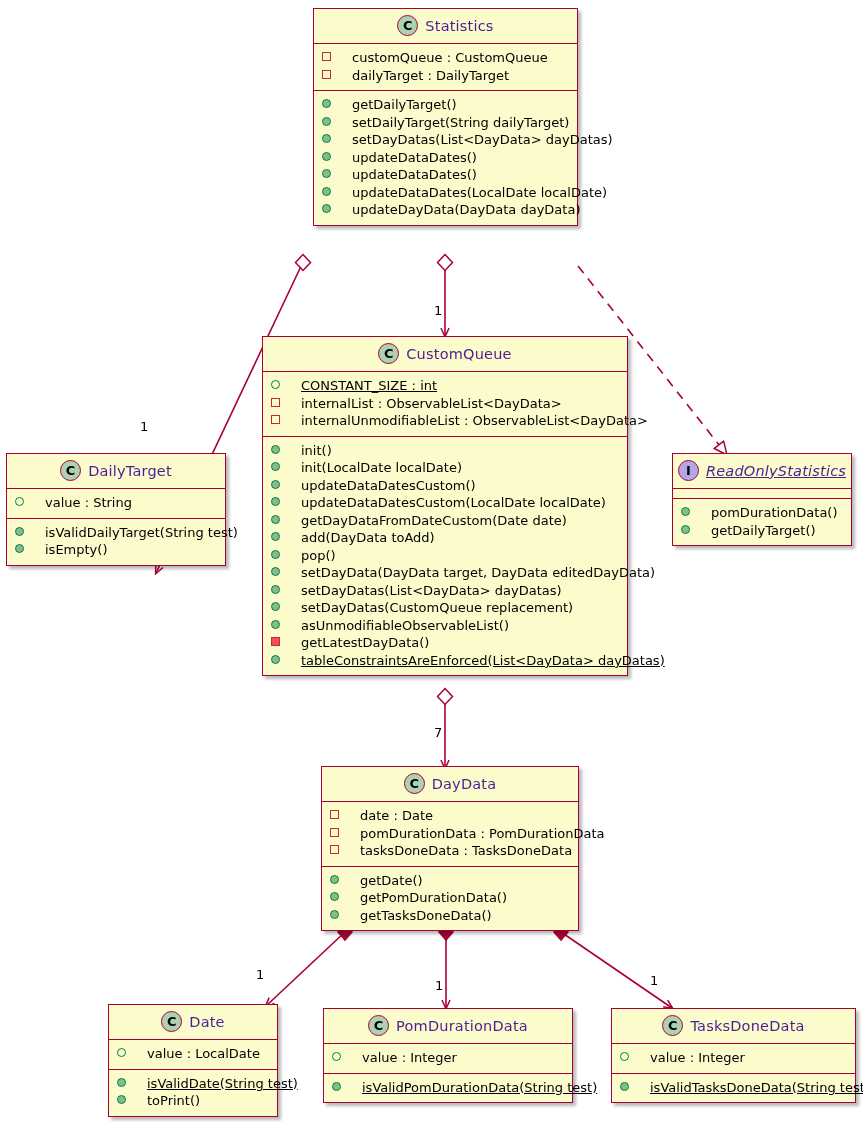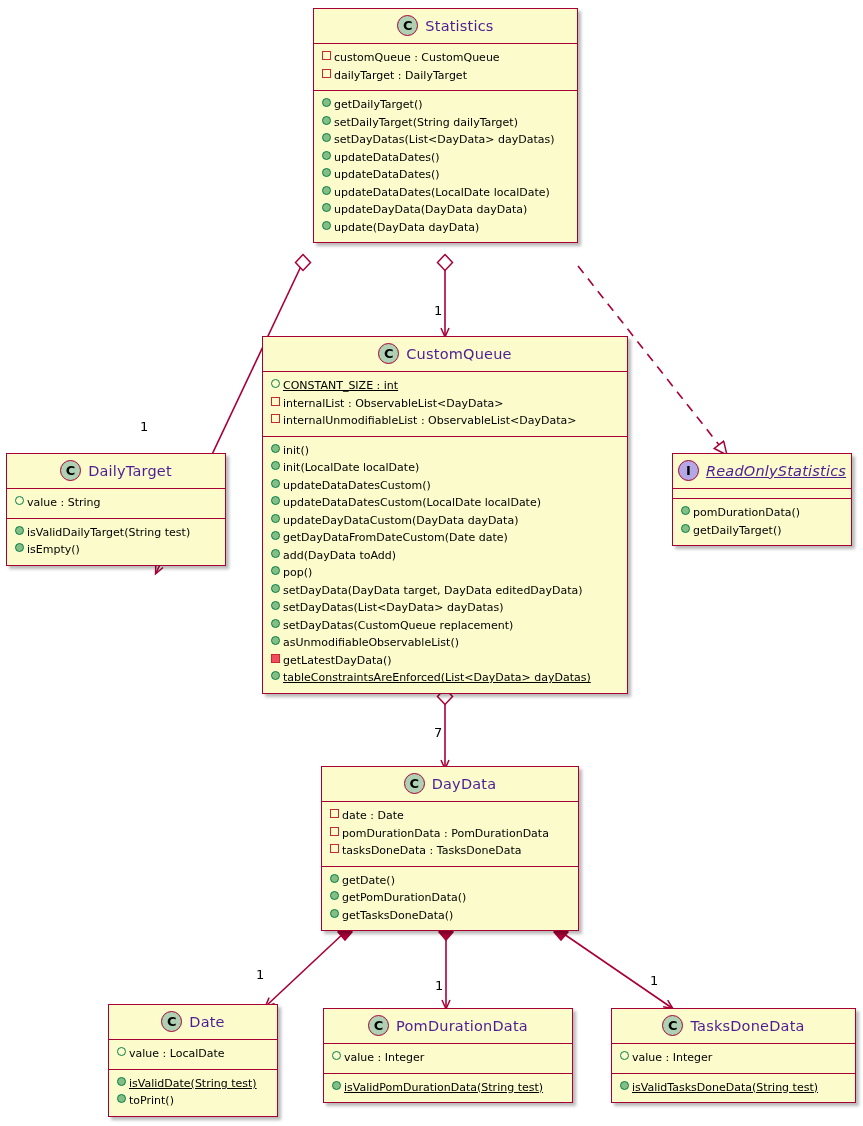--- a/index.html
+++ b/index.html
@@ -73,22 +73,22 @@
   .compartment {
     padding: 5px 8px 6px 8px;
     border-bottom: 1.5px solid #A80036;
   }
   .compartment:last-child { border-bottom: none; text-align: center; }
   .compartment.empty { height: 9px; padding: 0; }
 
   .member {
     display: flex;
     align-items: baseline;
-    gap: 3px;
-    font-size: 11px;
+    gap: 21px;
+    font-size: 13px;
     color: #000000;
     line-height: 17.5px;
     white-space: nowrap;
   }
   .member-text { display: inline-block; }
   .member-text.static { text-decoration: underline; }
 
   .vis {
     flex: none;
     width: 9px;
@@ -222,24 +222,20 @@
         <span class="member-text">updateDataDates()</span>
       </div>
       <div class="member">
         <span class="vis method-public"></span>
         <span class="member-text">updateDataDates(LocalDate localDate)</span>
       </div>
       <div class="member">
         <span class="vis method-public"></span>
         <span class="member-text">updateDayData(DayData dayData)</span>
       </div>
-      <div class="member">
-        <span class="vis method-public"></span>
-        <span class="member-text">update(DayData dayData)</span>
-      </div>
     </div>
   </div>
 
   <div class="uml-class" style="left:262px; top:336px; width:366px;">
     <div class="class-header">
       <span class="type-badge class-badge">C</span>
       <span class="class-name">CustomQueue</span>
     </div>
     <div class="compartment">
       <div class="member">
@@ -267,24 +263,20 @@
       <div class="member">
         <span class="vis method-public"></span>
         <span class="member-text">updateDataDatesCustom()</span>
       </div>
       <div class="member">
         <span class="vis method-public"></span>
         <span class="member-text">updateDataDatesCustom(LocalDate localDate)</span>
       </div>
       <div class="member">
         <span class="vis method-public"></span>
-        <span class="member-text">updateDayDataCustom(DayData dayData)</span>
-      </div>
-      <div class="member">
-        <span class="vis method-public"></span>
         <span class="member-text">getDayDataFromDateCustom(Date date)</span>
       </div>
       <div class="member">
         <span class="vis method-public"></span>
         <span class="member-text">add(DayData toAdd)</span>
       </div>
       <div class="member">
         <span class="vis method-public"></span>
         <span class="member-text">pop()</span>
       </div>

